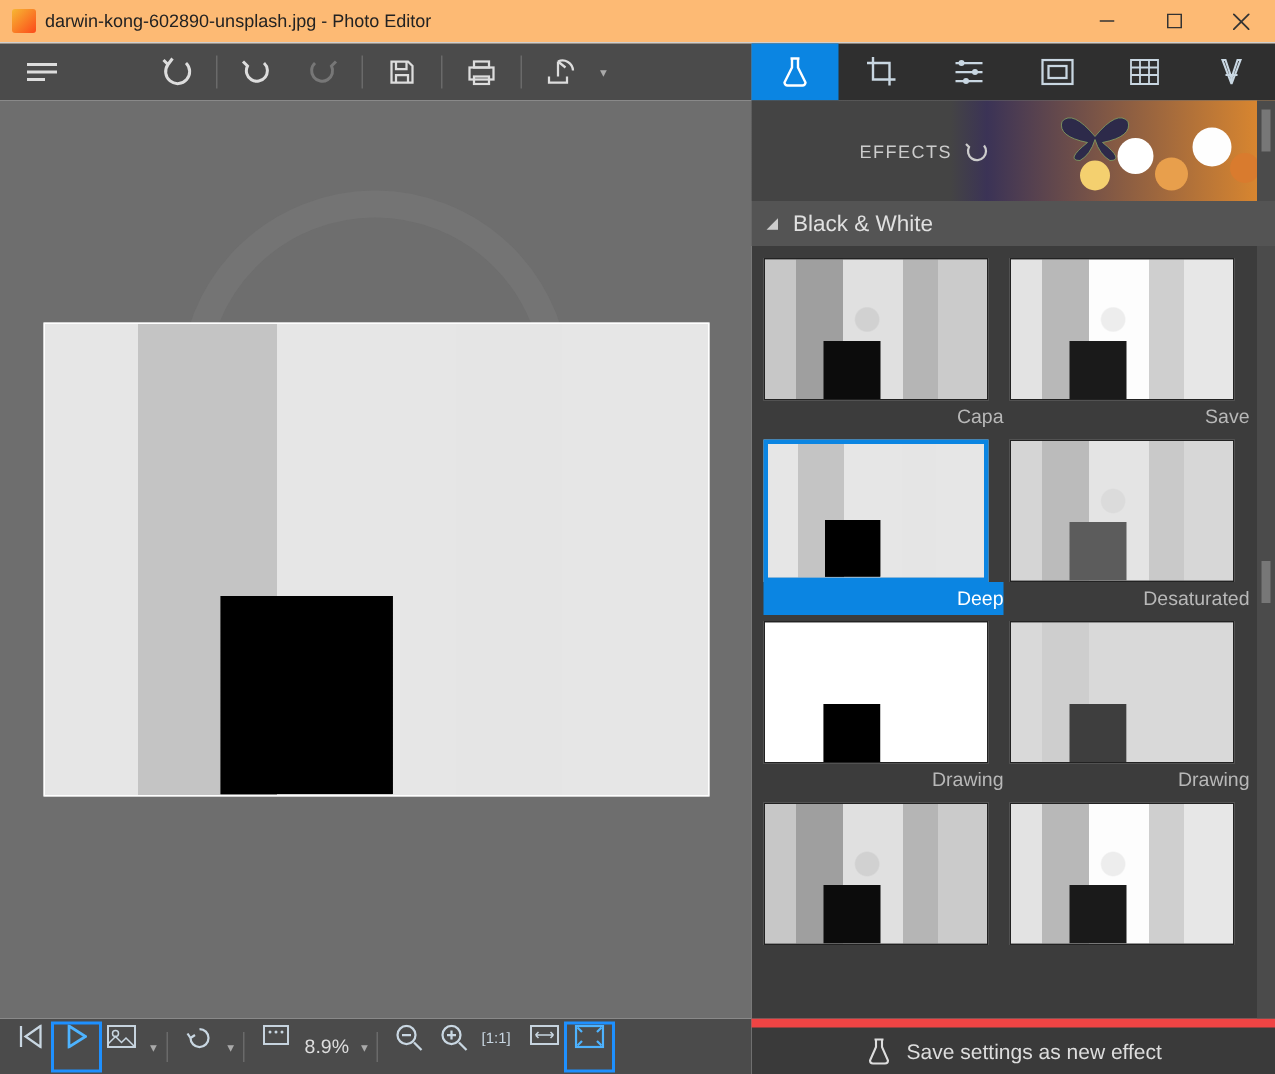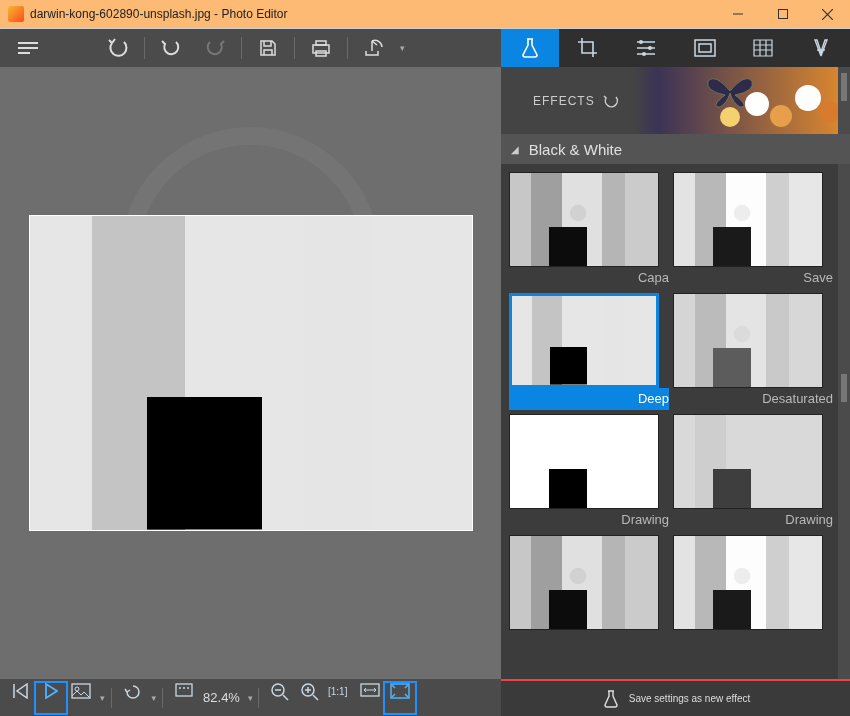--- a/index.html
+++ b/index.html
@@ -15,37 +15,37 @@
 .menu-btn { width: 36px; height: 38px; display: flex; align-items: center; justify-content: center; }
 .tool-btn { width: 44px; height: 38px; display: flex; align-items: center; justify-content: center; }
 .tool-sep { width: 1px; height: 22px; background: #6a6a6a; margin: 0 4px; }
 .tab-btn { flex: 1; display: flex; align-items: center; justify-content: center; height: 38px; }
 .tab-btn.active { background: #0b85e2; }
 .main-row { height: 612px; display: flex; }
 .canvas-area { width: 501px; background: #6e6e6e; position: relative; display: flex; align-items: center; justify-content: center; }
 .canvas-watermark-circle { position: absolute; width: 260px; height: 260px; border-radius: 50%; border: 18px solid #7a7a7a; top: 60px; left: 120px; opacity: 0.5; }
 .photo-preview { width: 444px; height: 316px; position: relative; background: #d9d9d9; border: 1px solid #fff; overflow: hidden; }
 .right-panel { flex: 1; display: flex; flex-direction: column; background: #3c3c3c; position: relative; }
-.effects-banner { height: 67px; position: relative; background: linear-gradient(90deg,#444 0%,#444 38%,#3b3356 45%,#e28b2d 100%); display: flex; align-items: center; }
+.effects-banner { height: 67px; position: relative; background: linear-gradient(90deg,#444 0%,#444 38%,#3b3356 45%,#e28b2d 100%); display: flex; align-items: center; padding-left: 40px; }
 .effects-label { color: #ccc; font-size: 12px; margin-left: 32px; letter-spacing: 1px; }
 .undo-effects { margin-left: 8px; }
 .category-header { height: 30px; background: #545454; display: flex; align-items: center; color: #e0e0e0; font-size: 15px; }
 .cat-arrow { margin: 0 10px; font-size: 10px; color: #ccc; }
 .cat-title { flex: 1; text-align: left; margin-right: 20px; }
 .effects-grid { flex: 1; overflow: hidden; padding: 8px 0 0 8px; display: flex; flex-wrap: wrap; align-content: flex-start; }
 .effect-cell { width: 160px; margin: 0 4px 4px 0; }
 .thumb { width: 150px; height: 95px; background: #c8c8c8; position: relative; overflow: hidden; border: 1px solid #222; }
 .effect-cell.selected .thumb { border: 3px solid #0b85e2; width: 150px; height: 95px; }
 .thumb-label { height: 22px; text-align: right; font-size: 13px; color: #b8b8b8; line-height: 22px; }
 .effect-cell.selected .thumb-label { background: #0b85e2; color: #fff; padding-left: 20px; }
 .scroll-gutter { width: 12px; background: #4b4b4b; position: absolute; right: 0; top: 0; bottom: 0; }
 .scroll-marker { width: 6px; height: 28px; background: #777; position: absolute; right: 3px; }
 .bottom-row { height: 37px; display: flex; }
 .bottom-left { width: 501px; background: #4b4b4b; display: flex; align-items: center; padding: 0 6px; }
-.bottom-right { flex: 1; background: #3a3a3a; display: flex; align-items: center; justify-content: center; color: #ddd; font-size: 10px; border-top: 2px solid #ef4444; }
+.bottom-right { flex: 1; background: #3a3a3a; display: flex; align-items: center; justify-content: center; color: #ddd; font-size: 14px; border-top: 6px solid #ef4444; }
 .b-btn { width: 30px; height: 30px; display: flex; align-items: flex-start; justify-content: center; color: #bcd; }
 .b-btn.active { outline: 2px solid #1e90ff; }
 .b-sep { width: 1px; height: 20px; background: #6a6a6a; margin: 0 6px; }
 .zoom-label { color: #ddd; font-size: 13px; margin: 0 4px; }
 .dropdown-arrow { font-size: 9px; color: #aaa; margin-left: 4px; }
 .butterfly { position: absolute; right: 95px; top: 6px; width: 50px; height: 36px; }
 .flowers { position: absolute; right: 0; top: 10px; width: 140px; height: 55px; }
 .flower { position: absolute; border-radius: 50%; }
 
 .bw-scene { position: absolute; inset: 0; background:
@@ -296,21 +296,21 @@
     <span class="dropdown-arrow">▾</span>
     <div class="b-sep"></div>
     <div class="b-btn">
       <svg width="18" height="14">
           <rect x="1" y="1" width="16" height="12" fill="none" stroke="#c9d7e2" stroke-width="1.3"></rect>
           <circle cx="5" cy="5" r="1" fill="#c9d7e2"></circle>
           <circle cx="9" cy="5" r="1" fill="#c9d7e2"></circle>
           <circle cx="13" cy="5" r="1" fill="#c9d7e2"></circle>
         </svg>
     </div>
-    <span class="zoom-label">82.4%</span>
+    <span class="zoom-label">8.9%</span>
     <span class="dropdown-arrow">▾</span>
     <div class="b-sep"></div>
     <div class="b-btn">
       <svg width="18" height="18">
           <circle cx="7" cy="7" r="6" fill="none" stroke="#c9d7e2" stroke-width="1.5"></circle>
           <line x1="4" y1="7" x2="10" y2="7" stroke="#c9d7e2" stroke-width="1.5"></line>
           <line x1="12" y1="12" x2="17" y2="17" stroke="#c9d7e2" stroke-width="1.5"></line>
         </svg>
     </div>
     <div class="b-btn">

